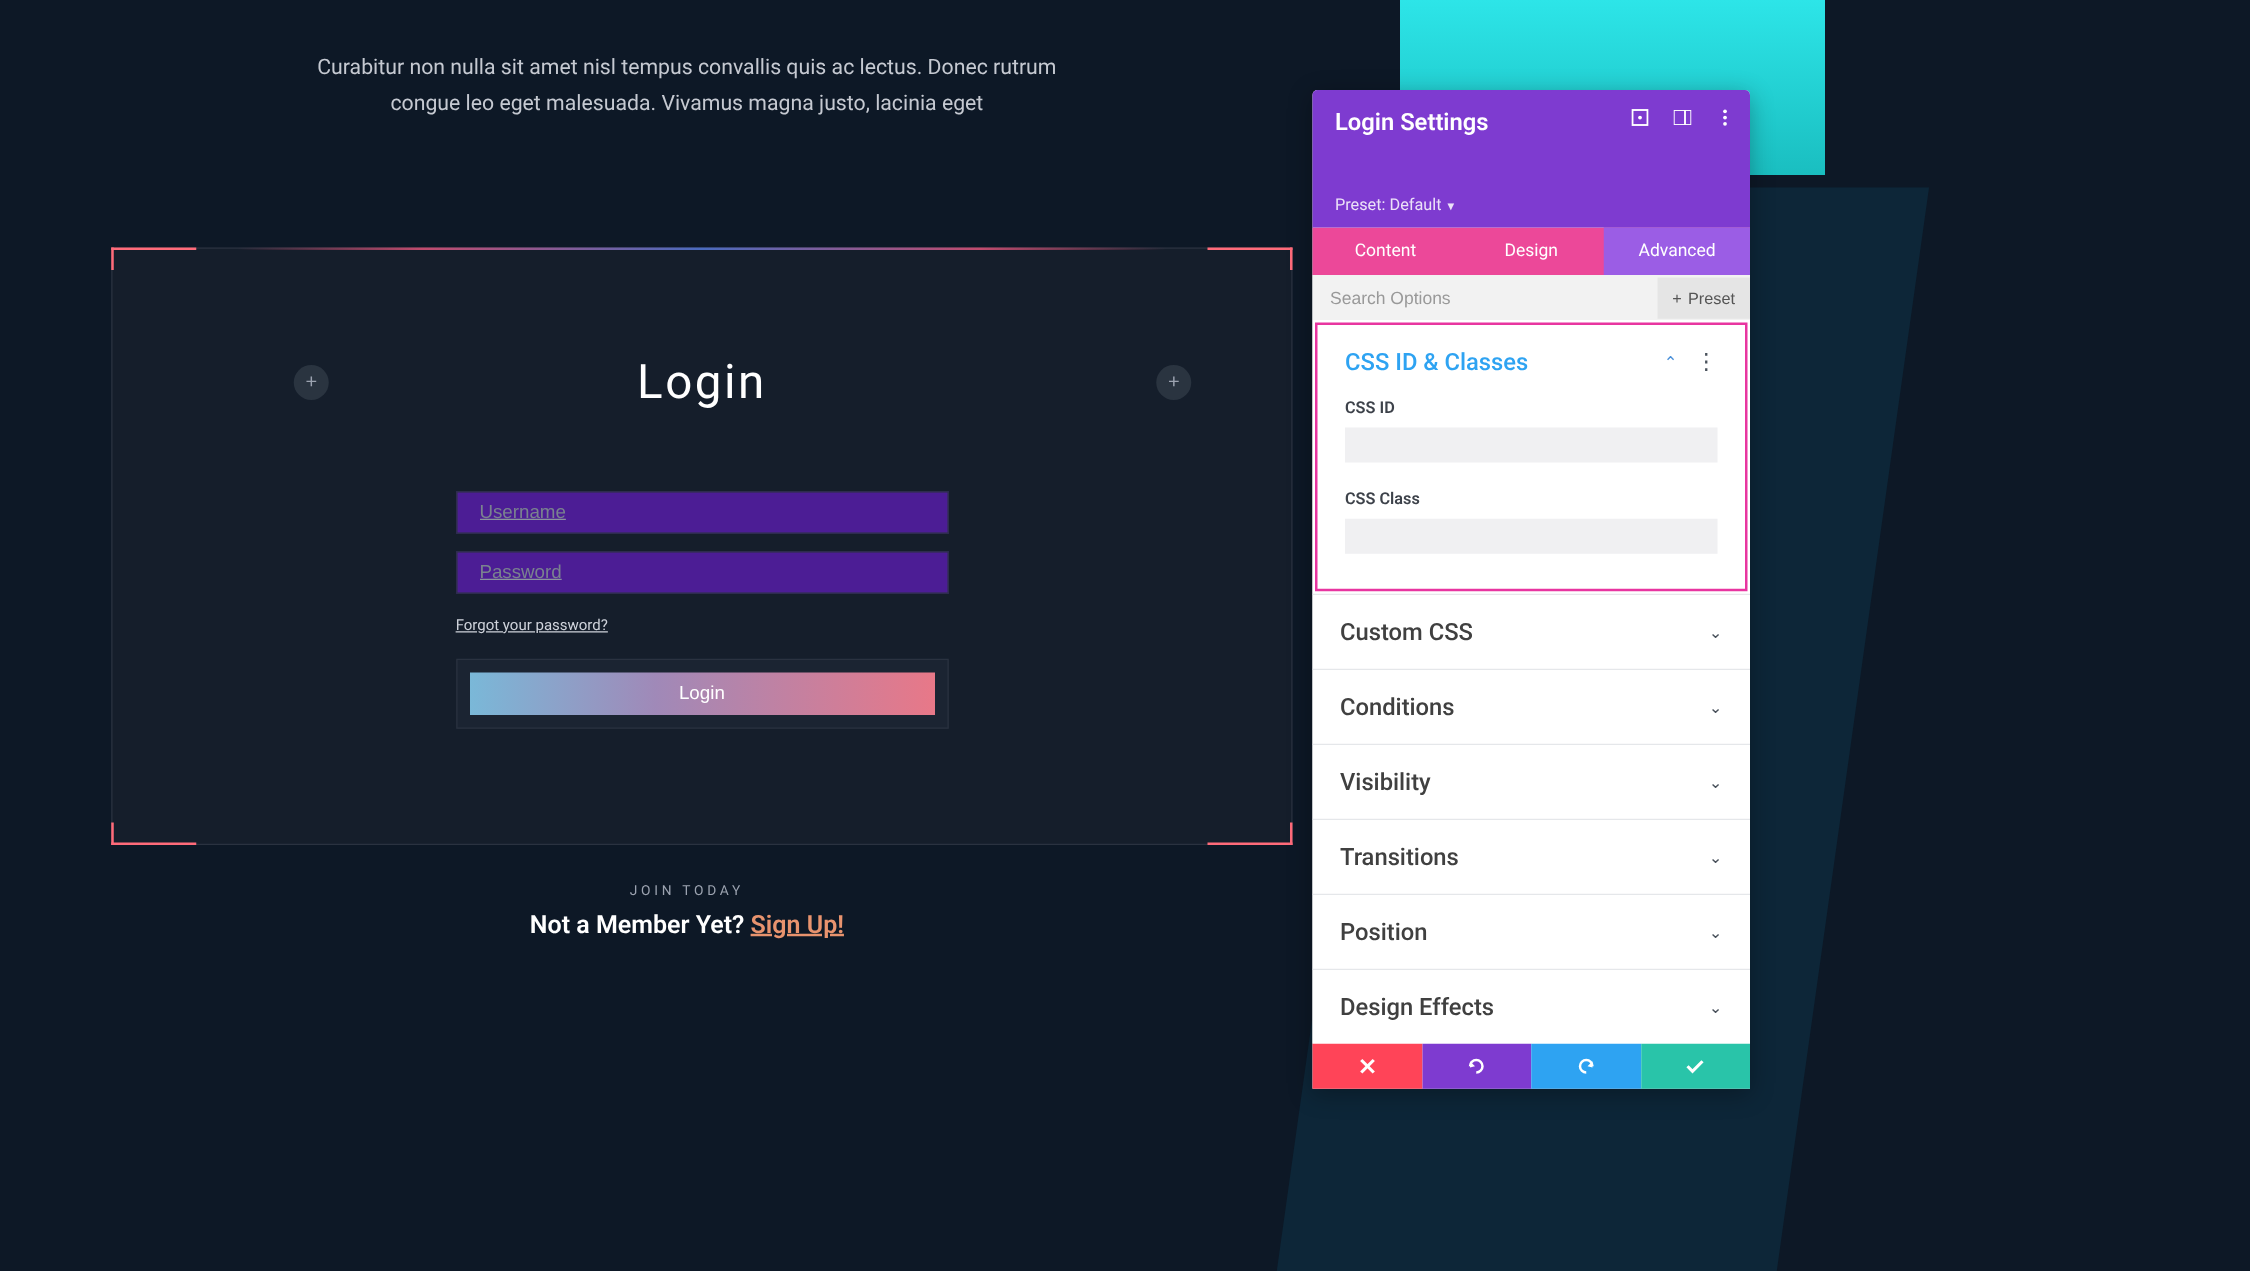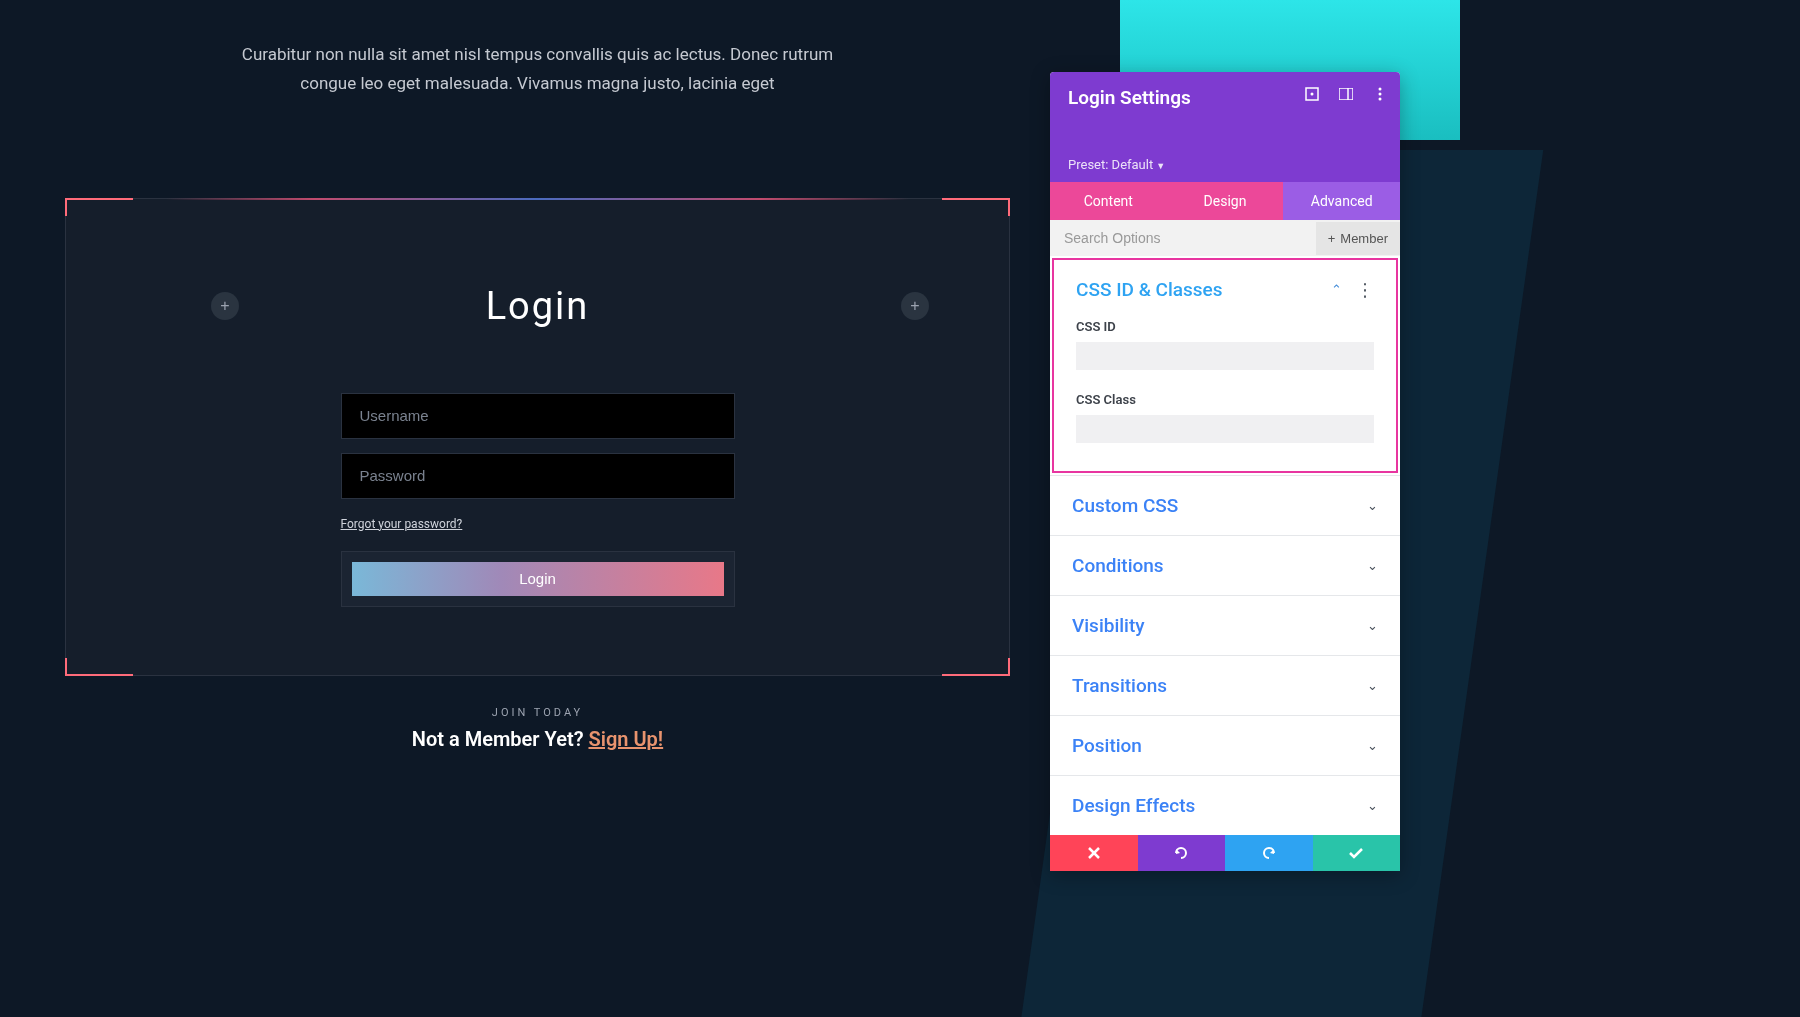--- a/index.html
+++ b/index.html
@@ -38,20 +38,21 @@
       height: 900px;
       background: #0d2638;
       transform: skew(-8deg);
       z-index: 1;
     }
     .content-area {
       position: relative;
       z-index: 3;
       width: 1075px;
       padding-top: 40px;
+      padding-left: 24px;
     }
     .intro-text {
       color: #c5c9d1;
       text-align: center;
       font-size: 17px;
       line-height: 1.7;
       max-width: 640px;
       margin: 0 auto 100px;
     }
     .login-card {
@@ -121,27 +122,28 @@
       font-size: 38px;
       font-weight: 400;
       letter-spacing: 2px;
       margin-bottom: 65px;
     }
     .login-form {
       width: 394px;
     }
     .login-input {
       width: 100%;
-      height: 46px;
-      background: #000000;
+      height: 34px;
+      background: #4c1d95;
       border: 1px solid #2a3240;
       color: #8a92a0;
       padding: 0 18px;
       font-size: 15px;
       margin-bottom: 14px;
+      text-decoration: underline;
     }
     .login-input::placeholder { color: #7a828f; }
     .forgot-link {
       color: #cfd3db;
       font-size: 12px;
       text-decoration: underline;
       display: inline-block;
       margin-bottom: 20px;
     }
     .login-btn-wrap {
@@ -281,21 +283,21 @@
     }
     .section-header {
       display: flex;
       align-items: center;
       justify-content: space-between;
       padding: 18px 22px;
       cursor: pointer;
     }
     .section-title {
       font-size: 19px;
-      color: #3b82f6;
+      color: #404040;
       font-weight: 500;
     }
     .section-title.active {
       color: #2ea3f2;
     }
     .section-icons {
       display: flex;
       gap: 14px;
       align-items: center;
     }
@@ -425,21 +427,21 @@
   <div class="panel-tabs">
     <div class="panel-tab">Content</div>
     <div class="panel-tab">Design</div>
     <div class="panel-tab active">Advanced</div>
   </div>
 
   <div class="search-row">
     <input class="search-input" type="text" placeholder="Search Options" style="">
     <button class="filter-btn">
       <span>+</span>
-      <span>Member</span>
+      <span>Preset</span>
     </button>
   </div>
 
   <div class="panel-body">
     <div class="highlighted-section">
       <div class="section-header">
         <span class="section-title active">CSS ID &amp; Classes</span>
         <div class="section-icons">
           <span class="chevron">⌃</span>
           <span class="dots-v">⋮</span>

